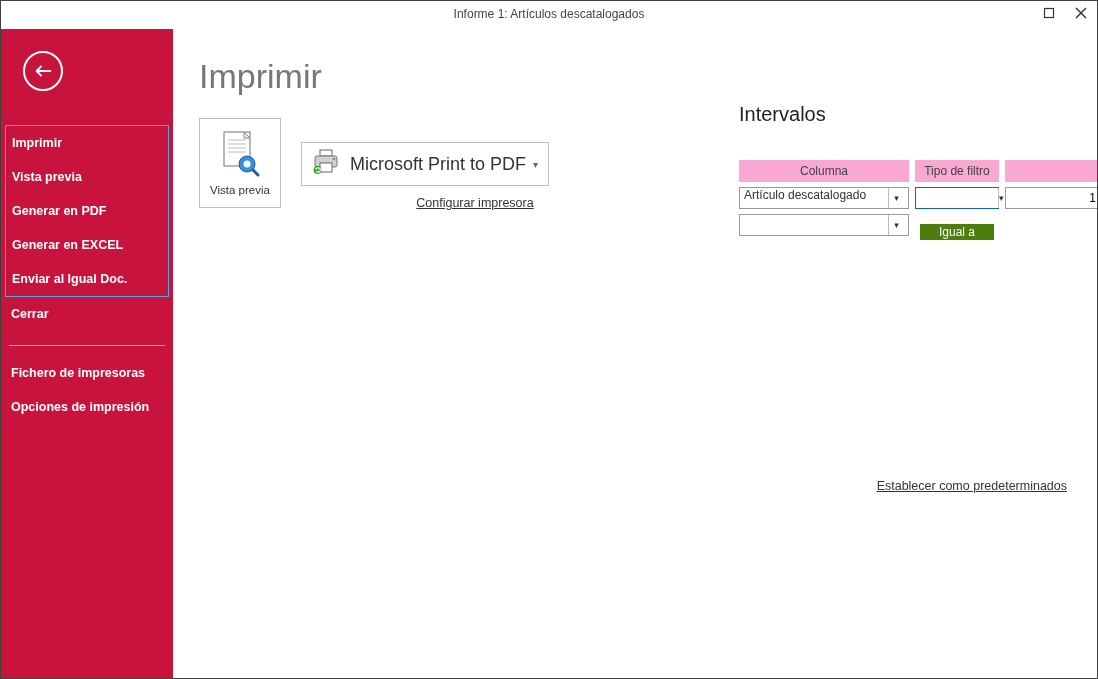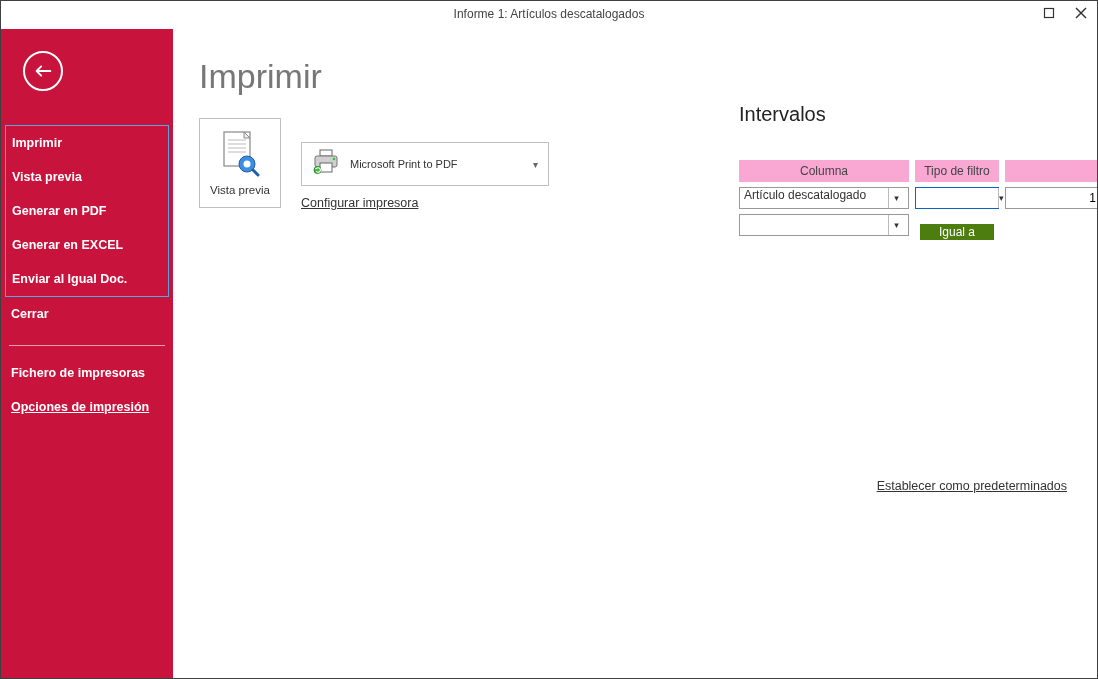--- a/index.html
+++ b/index.html
@@ -19,23 +19,23 @@
   .menu-item.loose { padding: 10px 6px; }
   .sep { border-top: 1px solid rgba(255,255,255,0.6); margin: 14px 8px 10px 8px; }
   .content { flex:1; padding: 28px 0 0 26px; position:relative; color:#333; }
   .page-title { font-size: 34px; font-weight: 300; color:#777; margin-bottom: 22px; }
   .top-row { display:flex; align-items:flex-start; gap: 20px; }
   .vista-btn { width: 82px; height: 90px; border: 1px solid #c0c0c0; display:flex; flex-direction:column; align-items:center; justify-content:center; gap:6px; cursor:pointer; }
   .vista-btn .doc-icon svg { display:block; }
   .vista-btn .lbl { font-size: 11.5px; color:#333; }
   .printer-select { width: 248px; height: 44px; border:1px solid #c0c0c0; display:flex; align-items:center; padding: 0 10px; cursor:pointer; position:relative; margin-top:24px; }
   .printer-select .printer-icon { margin-right:10px; }
-  .printer-select .printer-name { font-size: 11px; color:#333; flex:1; }
+  .printer-select .printer-name { font-size: 18px; color:#333; flex:1; }
   .printer-select .dd { font-size:10px; color:#666; }
-  .config-link { font-size: 12.5px; color:#333; text-decoration: underline; cursor:pointer; margin-top:10px; text-align:left; width: 348px; }
+  .config-link { font-size: 12.5px; color:#333; text-decoration: underline; cursor:pointer; margin-top:10px; text-align:center; width: 348px; }
   .right-col { position:absolute; left: 566px; top: 74px; width: 510px; }
   .intervalos-title { font-size: 20px; font-weight: 400; color:#222; margin-bottom: 34px; }
   .grid { display:grid; grid-template-columns: 170px 84px 1fr; column-gap: 6px; row-gap: 5px; align-items:center; }
   .hdr { background:#f9a8d4; font-size:12px; color:#444; text-align:center; padding:4px 0; }
   .combo { height:22px; border:1px solid #999; display:flex; align-items:flex-start; padding:0 4px; font-size:12px; position:relative; background:#fff; }
   .combo .val { flex:1; white-space:nowrap; overflow:hidden; }
   .combo .dd-btn { width:16px; height:20px; border-left:1px solid #bbb; display:flex; align-items:center; justify-content:center; font-size:9px; color:#333; cursor:pointer; margin-left:4px; }
   .combo.selected { border:1px solid #0b63c3; }
   .combo.selected .val { background:#4d7c0f; color:#fff; padding:1px 19px; display:inline-block; flex:0 0 auto;margin-top:36px; }
   .combo.selected .spacer { flex:1; }
@@ -74,21 +74,21 @@
         <div class="menu-group">
           <div class="menu-item">Imprimir</div>
           <div class="menu-item">Vista previa</div>
           <div class="menu-item">Generar en PDF</div>
           <div class="menu-item">Generar en EXCEL</div>
           <div class="menu-item">Enviar al Igual Doc.</div>
         </div>
         <div class="menu-item loose" style="margin:0 4px;">Cerrar</div>
         <div class="sep"></div>
         <div class="menu-item loose" style="margin:0 4px;">Fichero de impresoras</div>
-        <div class="menu-item loose" style="margin:0 4px;text-decoration:underline;">Opciones de impresión</div>
+        <div class="menu-item loose" style="margin:0 4px;">Opciones de impresión</div>
       </div>
     </div>
 
     <div class="content">
       <div class="page-title">Imprimir</div>
 
       <div class="top-row">
         <div class="vista-btn">
           <span class="doc-icon">
             <svg width="40" height="48" viewBox="0 0 40 48">

